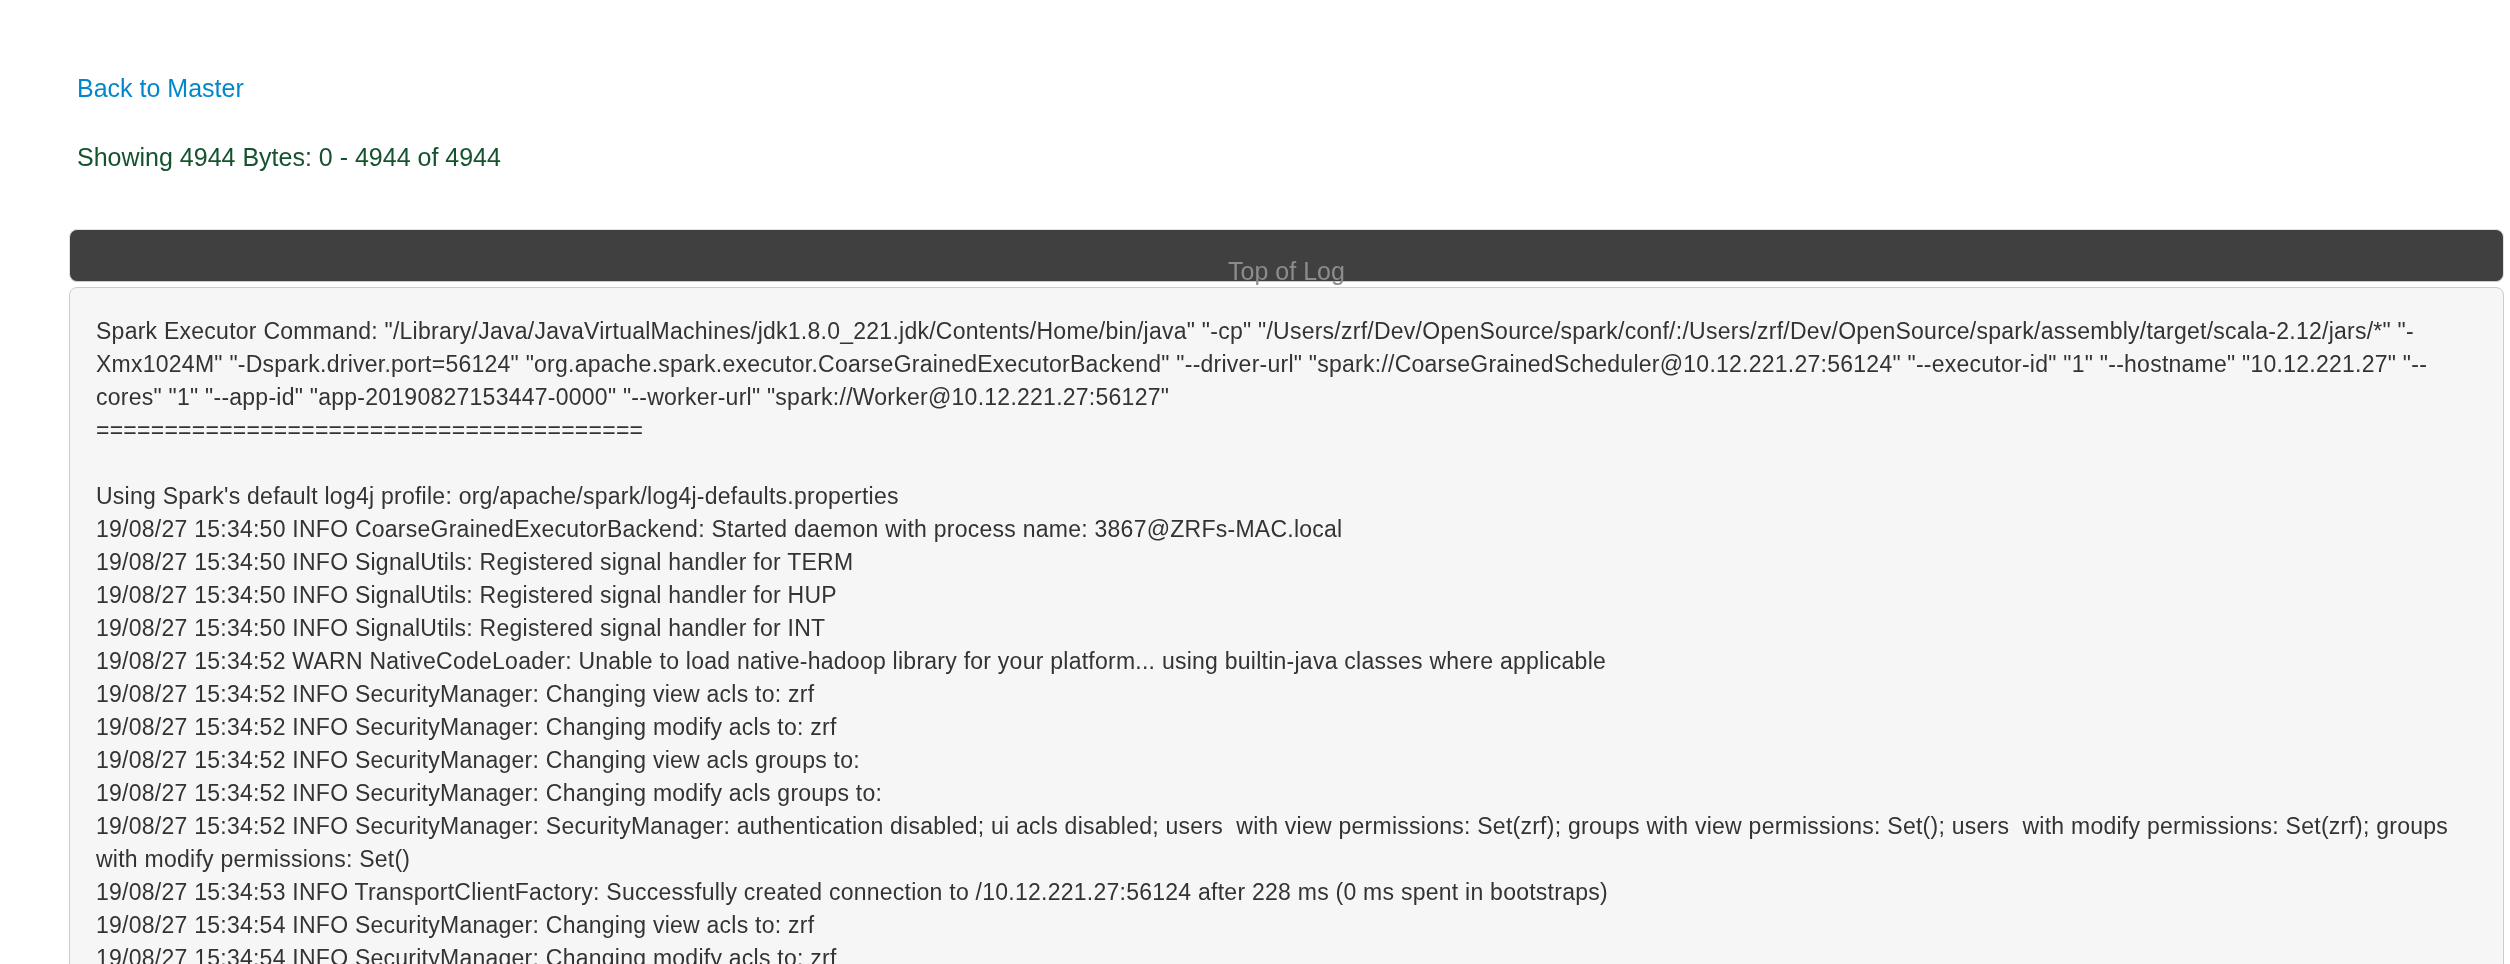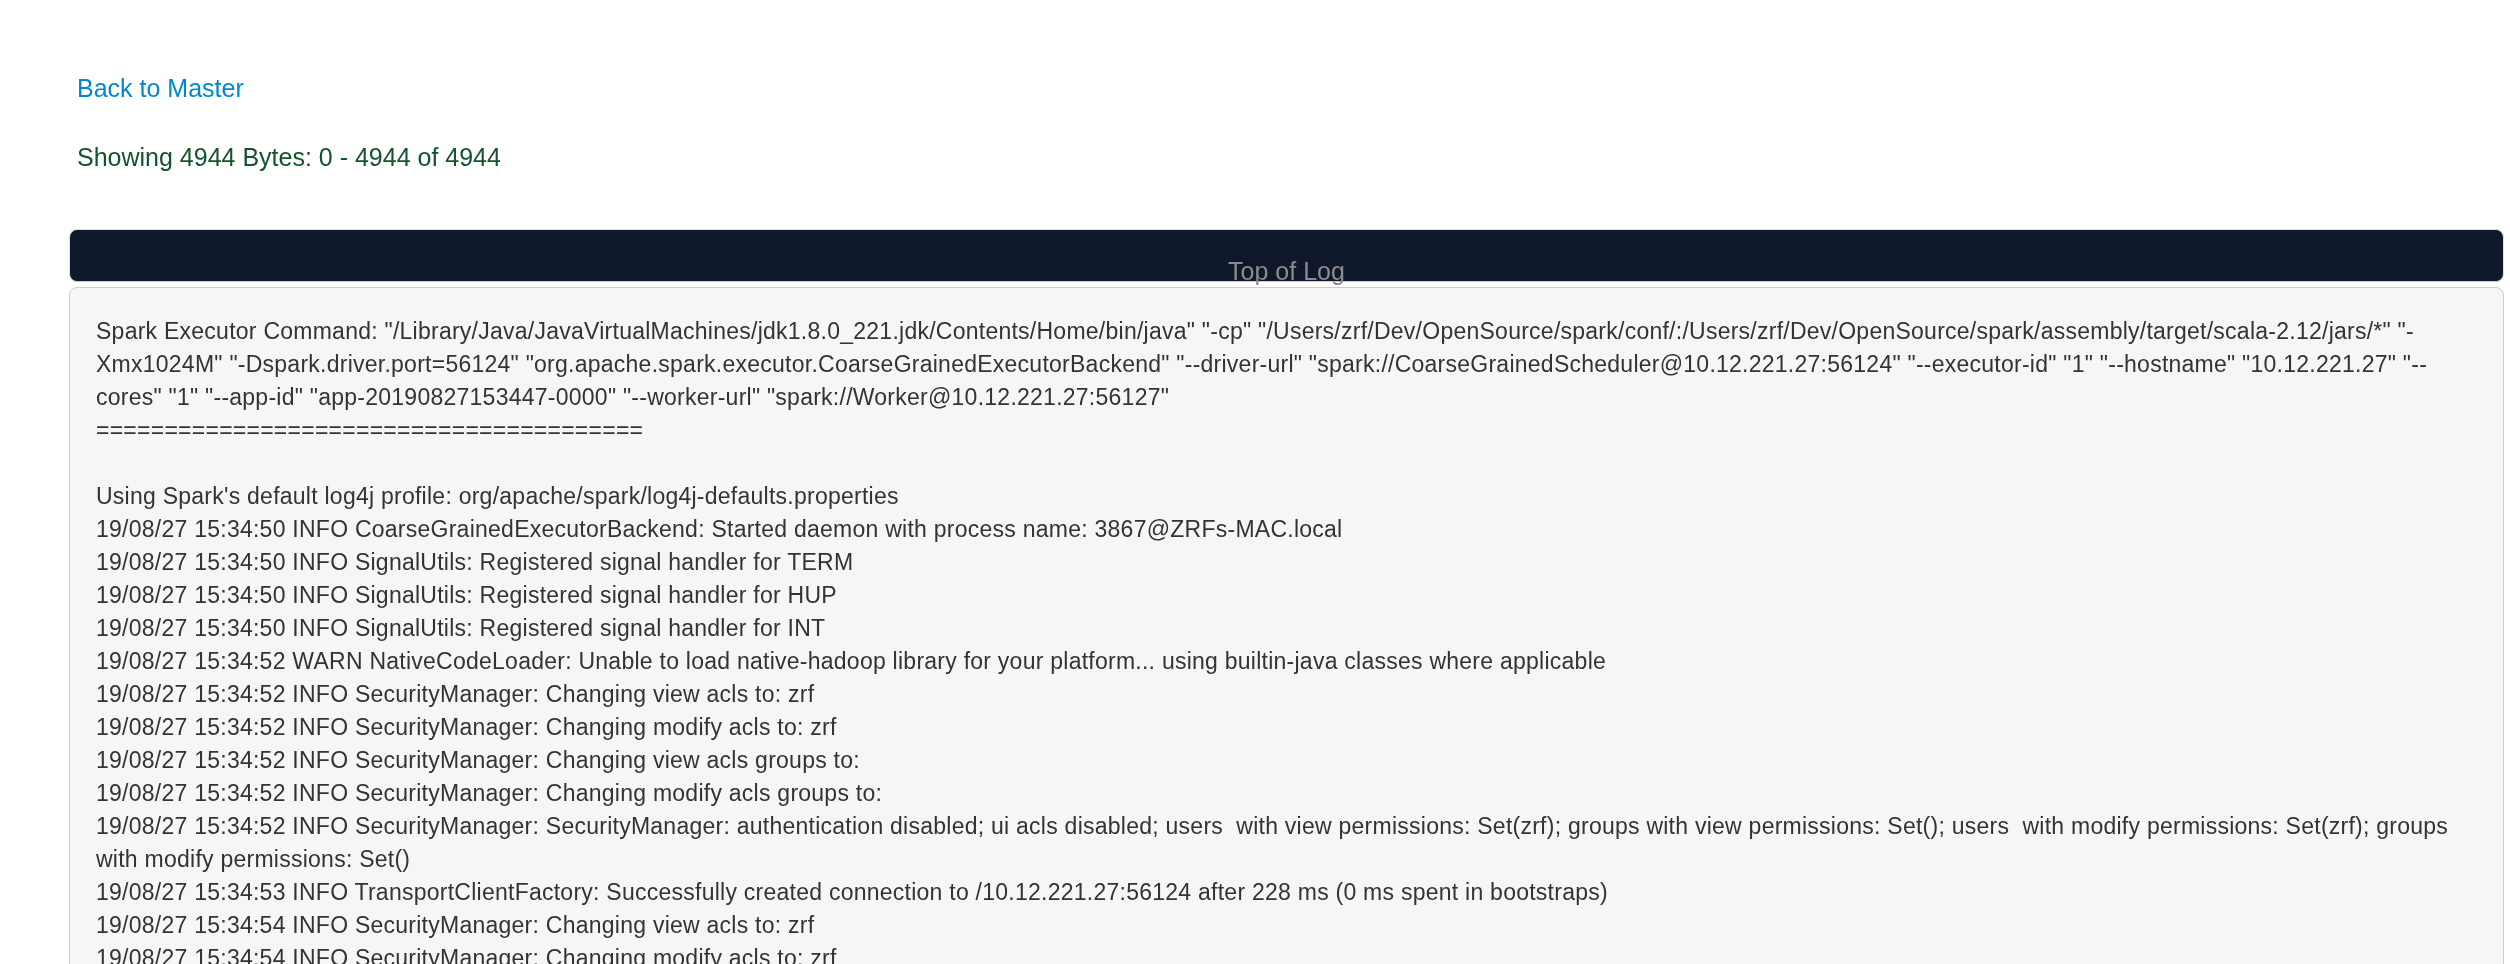--- a/index.html
+++ b/index.html
@@ -35,21 +35,21 @@
     font-size: 25px;
     line-height: 29px;
     color: #14532d;
   }
 
   .log-header-bar {
     margin: 41px 22px 0 21px;
     height: 53px;
     line-height: 51px;
     text-align: center;
-    background: #0f172a;
+    background: #404040;
     border: 1px solid #e1e1e1;
     border-bottom-color: #cccccc;
     border-radius: 8px;
     font-size: 25px;
     color: #8c8c8c;
     cursor: pointer;
     user-select: none;
   }
 
   .log-box {

